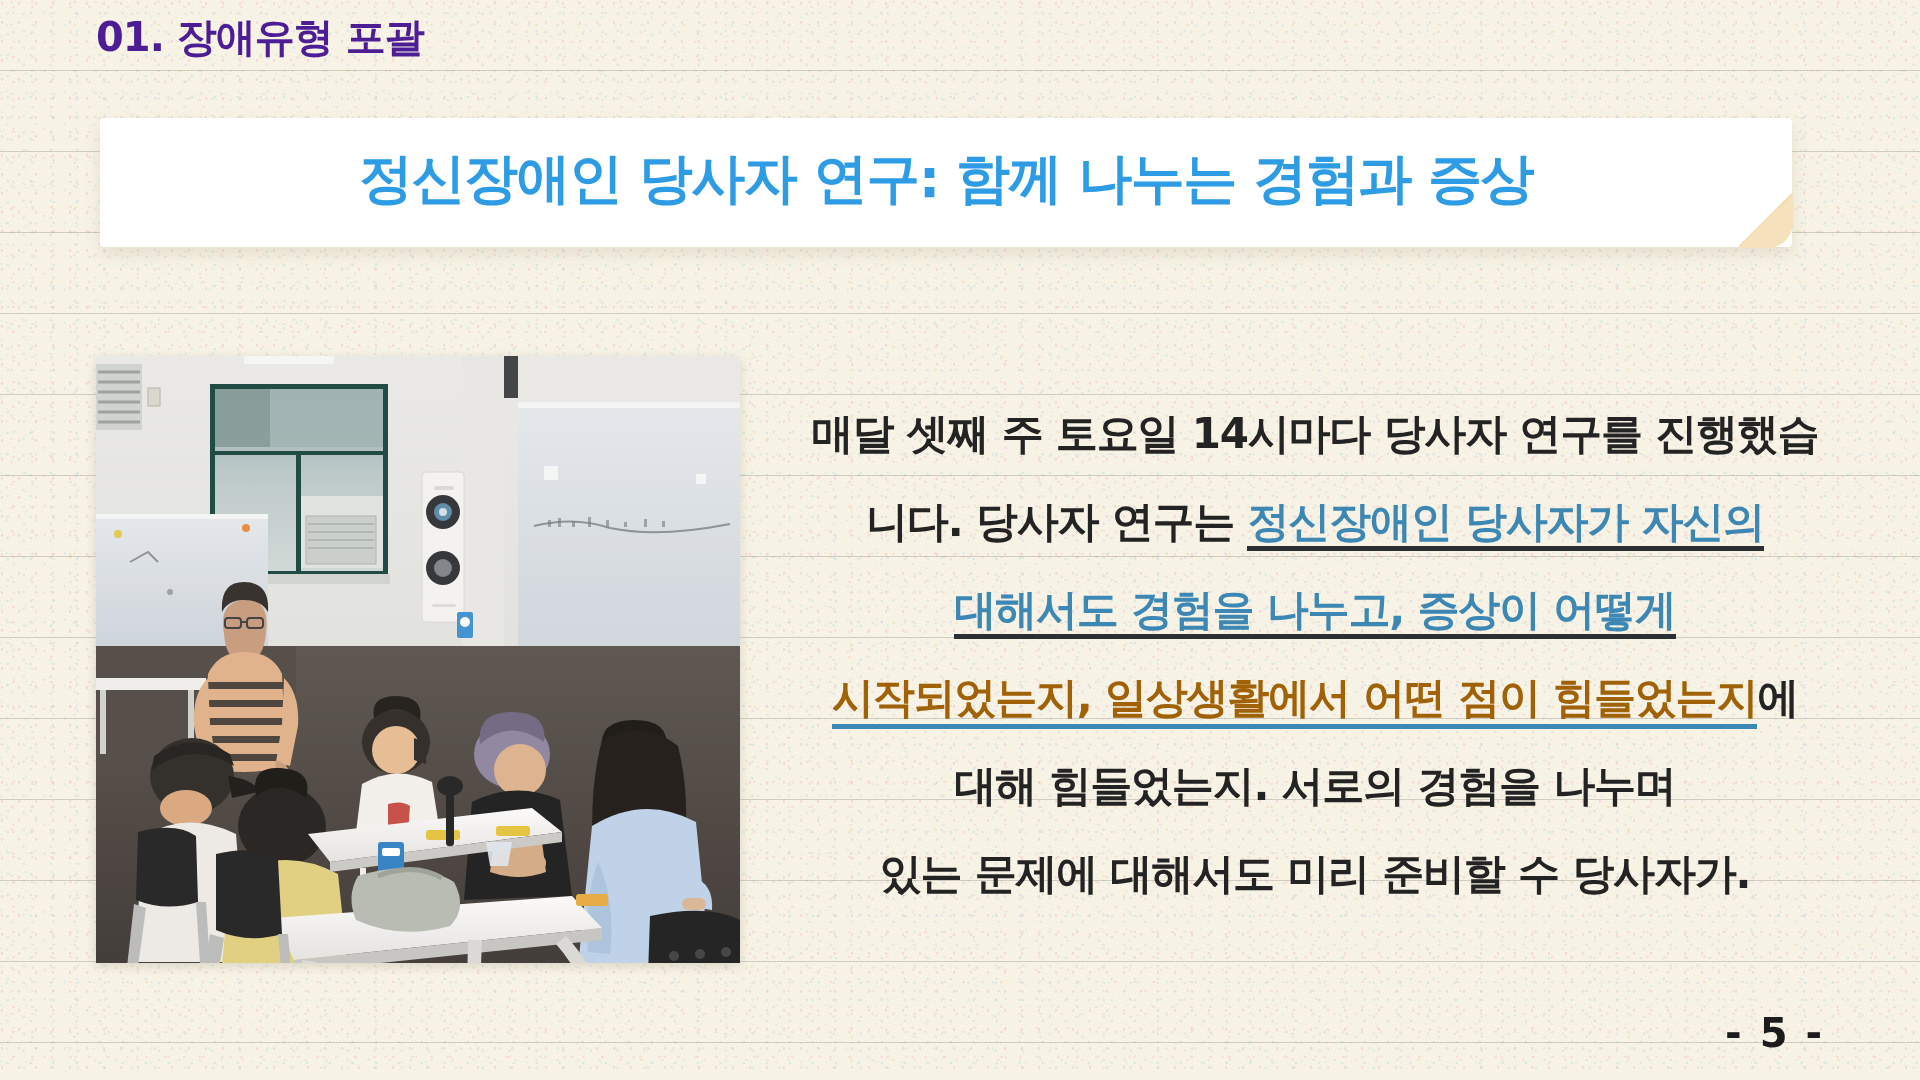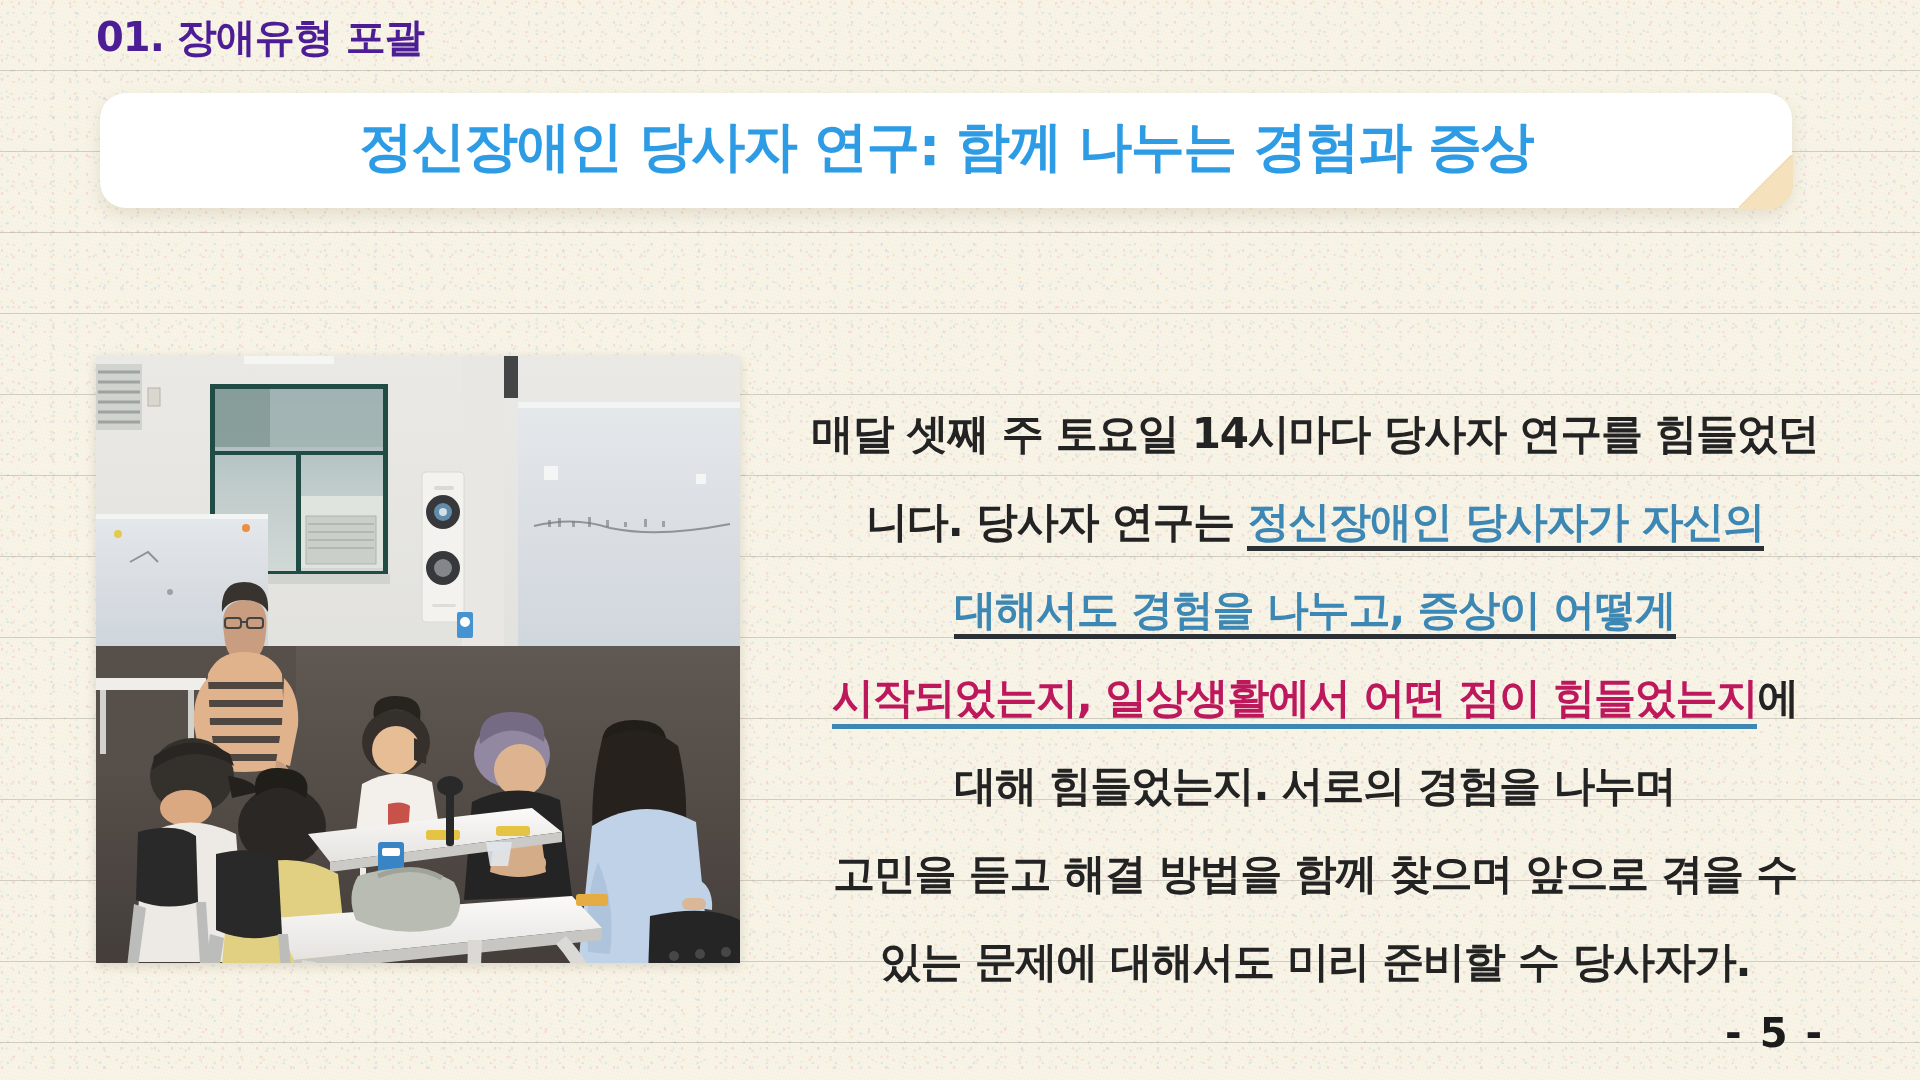--- a/index.html
+++ b/index.html
@@ -66,24 +66,24 @@
     font-weight:800;
     letter-spacing:-1px;
     color:#4c1d95;
     white-space:nowrap;
     z-index:4;
   }
 
   
   #title-card{
     position:absolute;
-    left:100px; top:93px;
-    width:1692px; height:115px;
+    left:100px; top:118px;
+    width:1692px; height:129px;
     background:#ffffff;
-    border-radius:26px;
+    border-radius:4px;
     box-shadow:0 7px 16px rgba(130,120,90,.16);
     z-index:3;
   }
   
   #title-card-fold{
     position:absolute;
     right:-1px; bottom:-1px;
     width:54px; height:54px;
     background:linear-gradient(135deg,#ffffff 0 48%, #f2dcb0 48% 100%);
     border-bottom-right-radius:26px;
@@ -130,21 +130,21 @@
     z-index:3;
     text-align:center;
     font-size:42px;
     font-weight:800;
     letter-spacing:-1.2px;
     line-height:88px;
     color:#232323;
   }
   #body-text .ln{ white-space:nowrap; }
   #body-text .hl{
-    color:#be185d;
+    color:#a16207;
     border-bottom:5px solid #3d87b4;
     padding-bottom:2px;
   }
   #body-text .hl-dark-rule{
     color:#3d87b4;
     border-bottom:5px solid #2b3034;
     padding-bottom:0;
   }
 
   
@@ -401,37 +401,34 @@
           <circle cx="630" cy="622" r="5"></circle>
         </g>
       </g>
 
       <rect x="0" y="0" width="644" height="607" fill="#fff3e0" opacity=".05"></rect>
     </svg>
   </div>
 
   <div id="body-text">
     <div class="ln">
-      <span>매달 셋째 주 토요일 14시마다 당사자 연구를 힘들었던</span>
+      <span>매달 셋째 주 토요일 14시마다 당사자 연구를 진행했습</span>
     </div>
     <div class="ln">
       <span>니다. 당사자 연구는 </span><span class="hl-dark-rule">정신장애인 당사자가 자신의</span>
     </div>
     <div class="ln">
       <span class="hl-dark-rule">대해서도 경험을 나누고, 증상이 어떻게</span>
     </div>
     <div class="ln">
       <span class="hl">시작되었는지, 일상생활에서 어떤 점이 힘들었는지</span><span>에</span>
     </div>
     <div class="ln">
       <span>대해 힘들었는지. 서로의 경험을 나누며</span>
     </div>
     <div class="ln">
-      <span>고민을 듣고 해결 방법을 함께 찾으며 앞으로 겪을 수</span>
-    </div>
-    <div class="ln">
       <span>있는 문제에 대해서도 미리 준비할 수 당사자가.</span>
     </div>
   </div>
 
   <div id="page-number">- 5 -</div>
 
 </div>
 
 </body></html>

